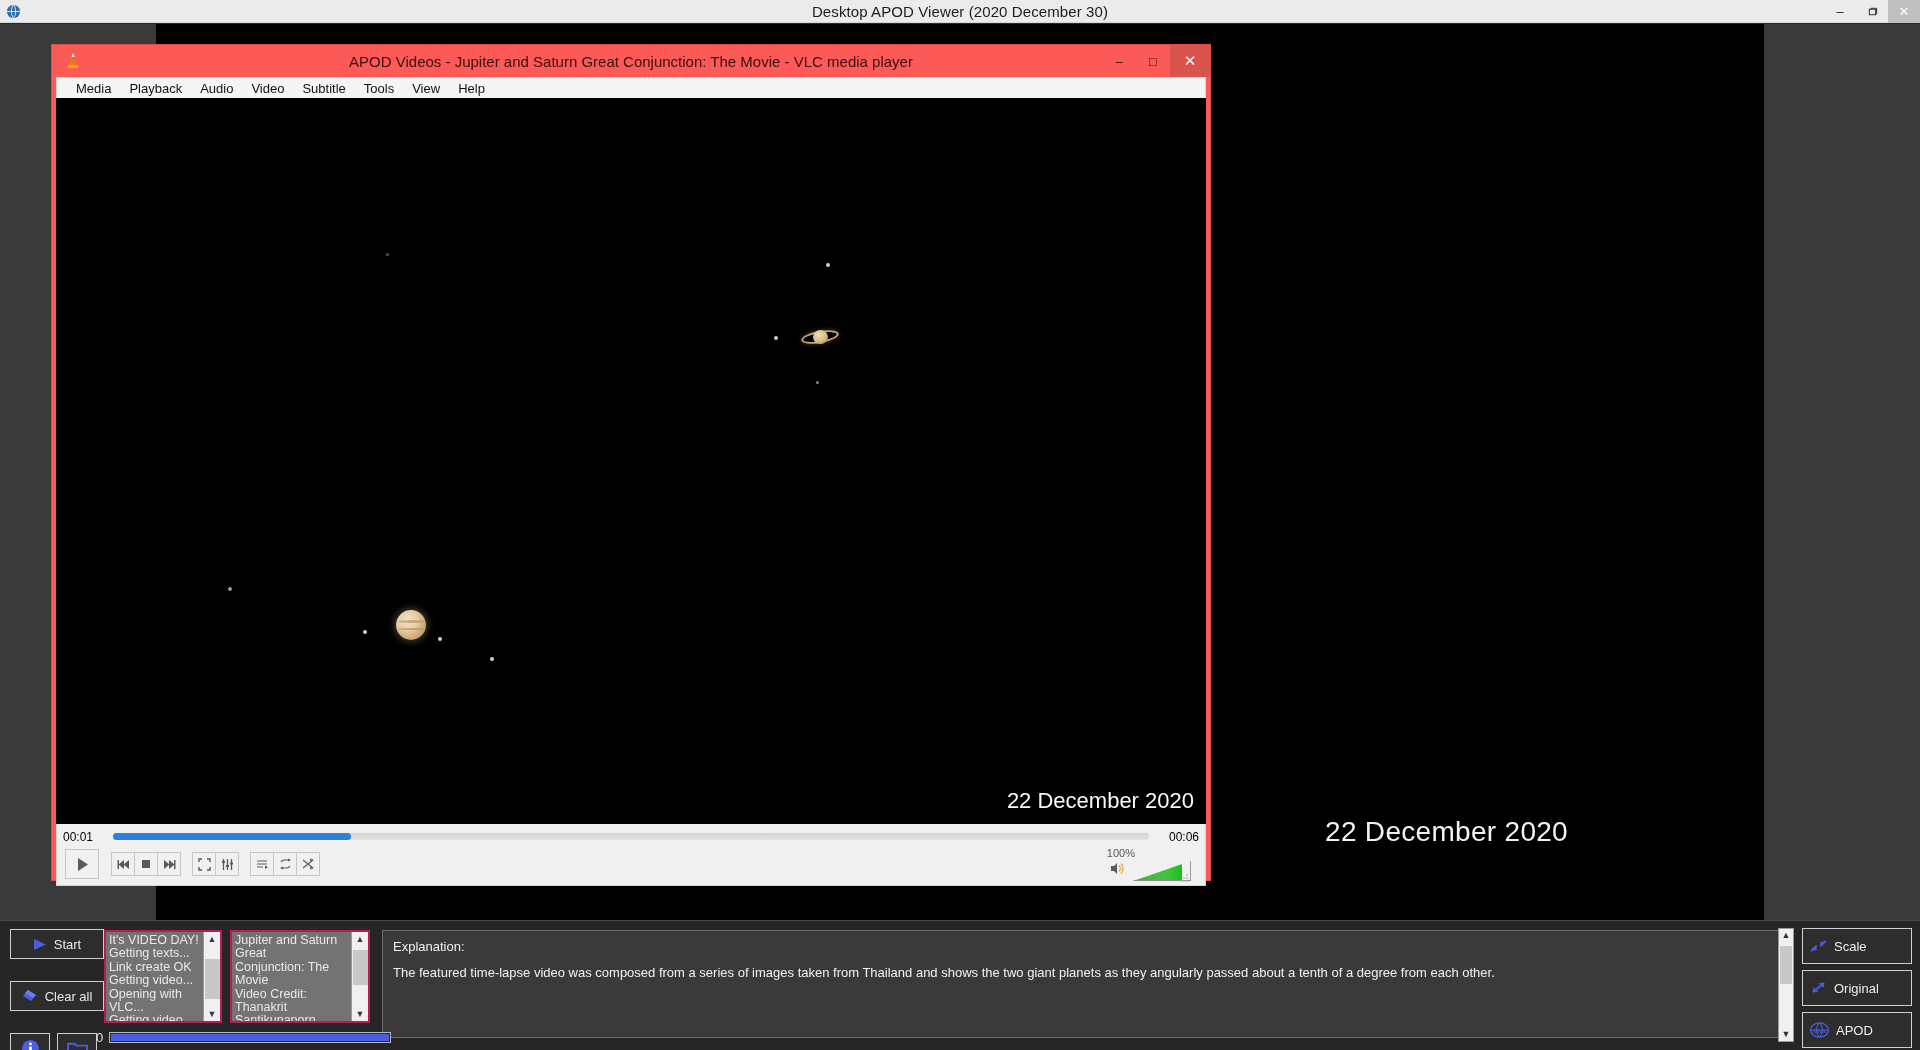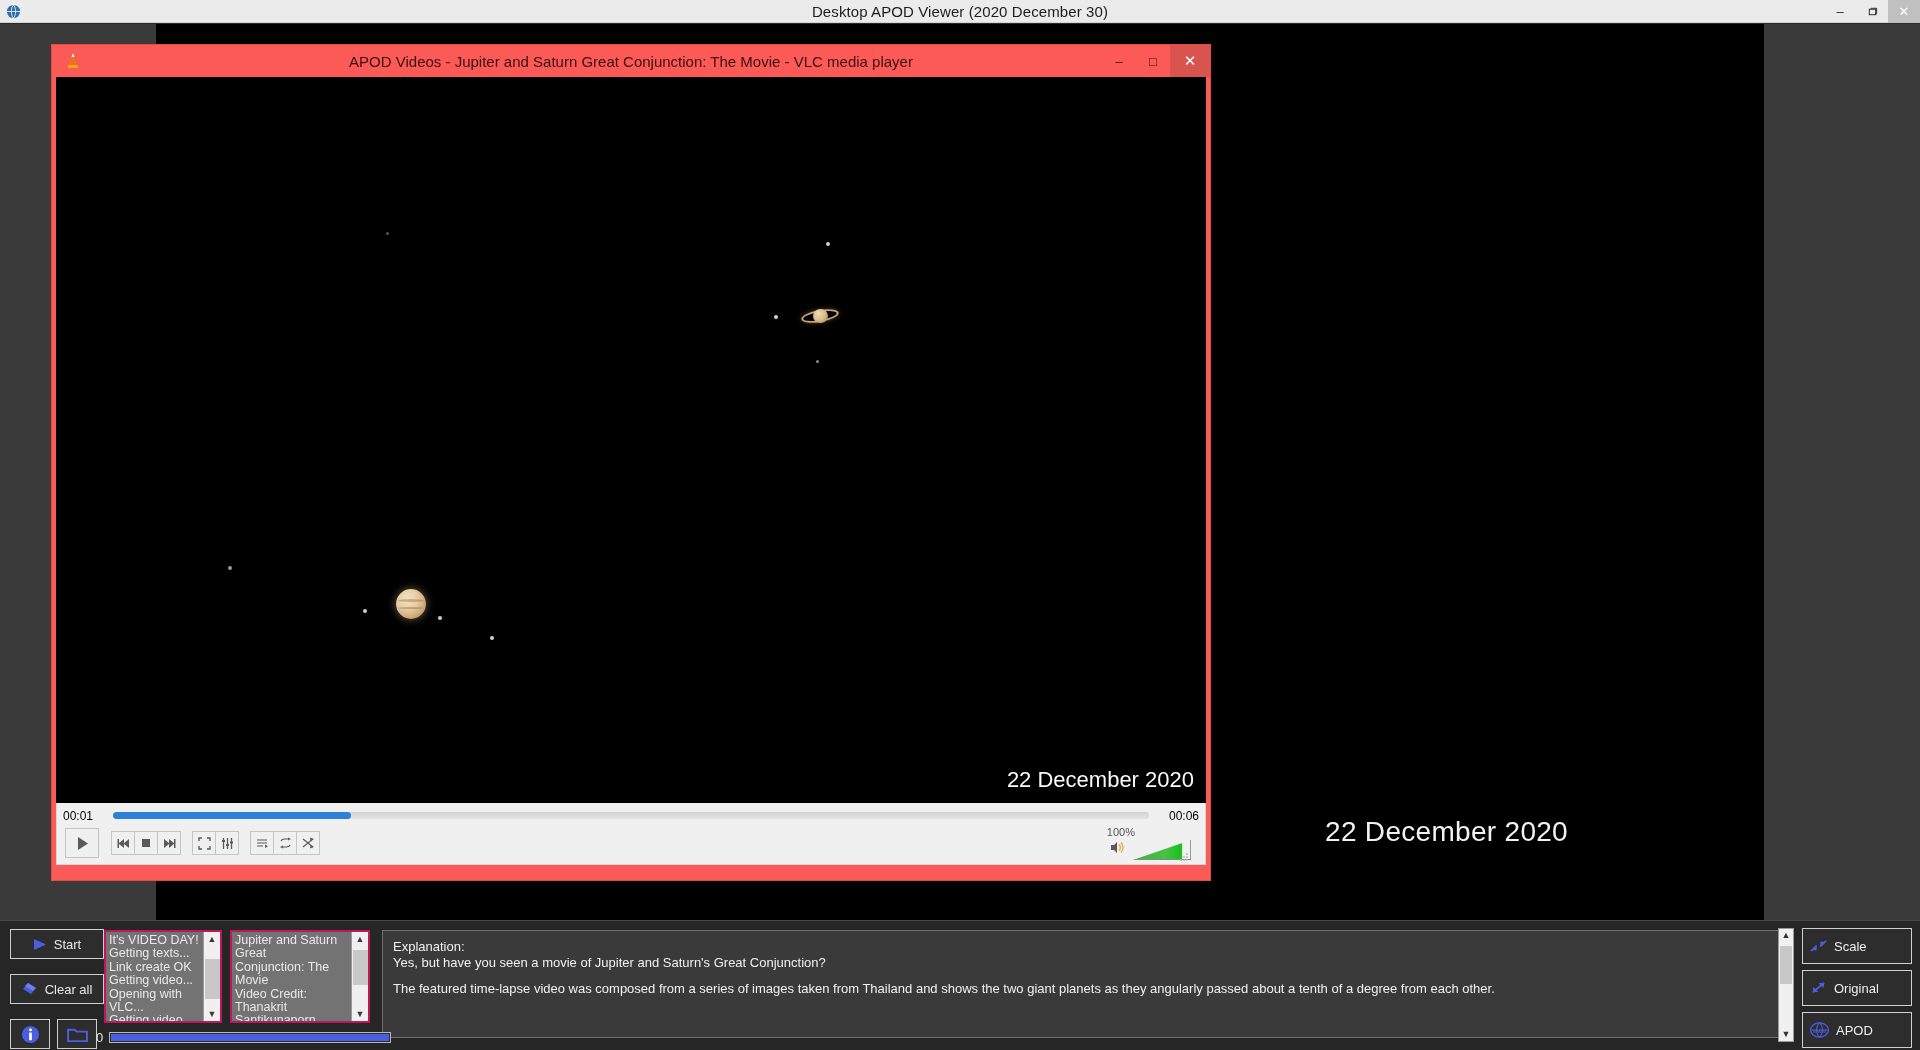--- a/index.html
+++ b/index.html
@@ -194,21 +194,21 @@
     background: #262626;
     border-top: 1px solid #4a4a4a;
     display: flex;
   }
   #left-buttons {
     width: 104px; padding: 8px 0 0 10px;
   }
   .lbtn {
     border: 1px solid #cfcfcf; background: #2d2d2d; color: #e8e8e8;
     display: flex; align-items: center; justify-content: center;
-    font-size: 13px; height: 30px; margin-bottom: 15px;
+    font-size: 13px; height: 30px; margin-bottom: 22px;
   }
   .lbtn .ic { margin-right: 7px; display: flex; }
   #icon-row { display: flex; gap: 7px; }
   .lbtn.sq { width: 40px; height: 30px; margin-bottom: 0; }
 
   .listbox {
     background: #737373; border: 2px solid #be185d;
     color: #e9e9e9; font-size: 12.5px; line-height: 13.4px;
     position: relative; overflow: hidden;
   }
@@ -298,20 +298,30 @@
       </svg>
     </div>
     <div id="vlc-title">APOD Videos - Jupiter and Saturn Great Conjunction: The Movie - VLC media player</div>
     <div class="vlc-btns">
       <div class="vlc-btn">–</div>
       <div class="vlc-btn">□</div>
       <div class="vlc-btn close">✕</div>
     </div>
   </div>
 
+  <div id="vlc-menubar">
+    <div class="menu-item">Media</div>
+    <div class="menu-item">Playback</div>
+    <div class="menu-item">Audio</div>
+    <div class="menu-item">Video</div>
+    <div class="menu-item">Subtitle</div>
+    <div class="menu-item">Tools</div>
+    <div class="menu-item">View</div>
+    <div class="menu-item">Help</div>
+  </div>
 
   <div id="vlc-video">
     <div class="star" style="left:330px;top:155px;width:3px;height:3px;background:#555;"></div>
     <div class="star" style="left:770px;top:165px;width:4px;height:4px;"></div>
     <div class="star" style="left:760px;top:283px;width:3px;height:3px;background:#888;"></div>
     <div class="star" style="left:718px;top:238px;width:4px;height:4px;"></div>
     <div class="star" style="left:172px;top:489px;width:4px;height:4px;background:#9a9a9a;"></div>
     <div class="star" style="left:307px;top:532px;width:4px;height:4px;"></div>
     <div class="star" style="left:382px;top:539px;width:4px;height:4px;"></div>
     <div class="star" style="left:434px;top:559px;width:4px;height:4px;"></div>
@@ -488,21 +498,20 @@
 
     <div class="sbar">
       <div class="sarrow">▲</div>
       <div class="sthumb" style="top:18px;height:35px;"></div>
       <div class="sarrow">▼</div>
     </div>
   </div>
 
   <div id="expl-box">
     <div class="expl-line"> Explanation:</div>
-    <div class="expl-line">Yes, but have you seen a  movie  of Jupiter and Saturn's Great Conjunction?</div>
     <div class="expl-gap"></div>
     <div class="expl-line">The featured time-lapse video was composed from a series of images taken from Thailand and shows the two giant planets as they angularly passed about a tenth of a degree from each other.</div>
   </div>
 
   <div id="right-buttons">
     <div class="rbtn">
       <span class="ic">
         <svg width="19" height="16" viewBox="0 0 20 17" stroke="#4a5fe0" stroke-width="1.8" fill="none">
           <path d="M2,14 L8,8"></path>
             <polygon points="8,8 8,13 3,13" fill="#4a5fe0" stroke="none"></polygon>

